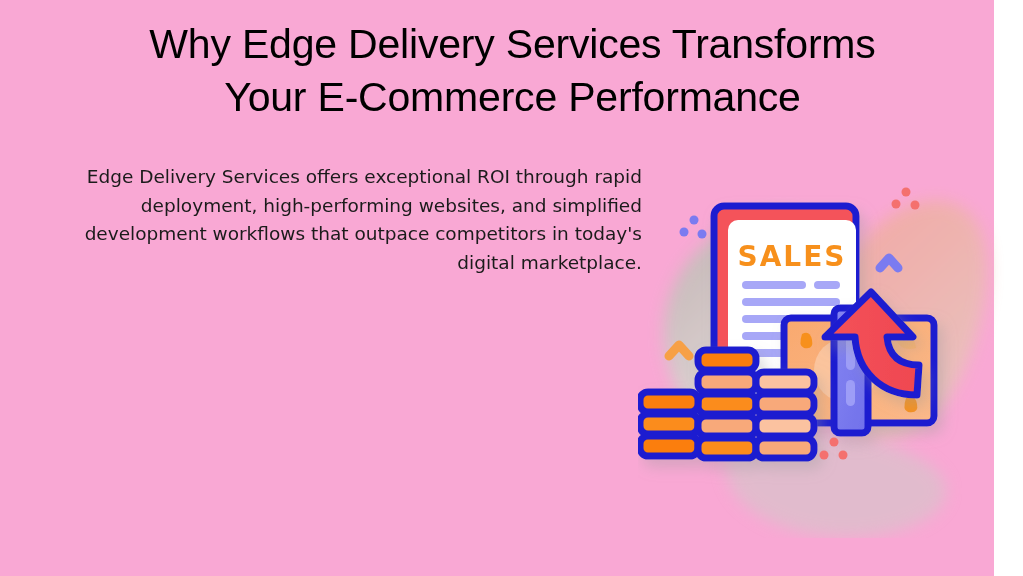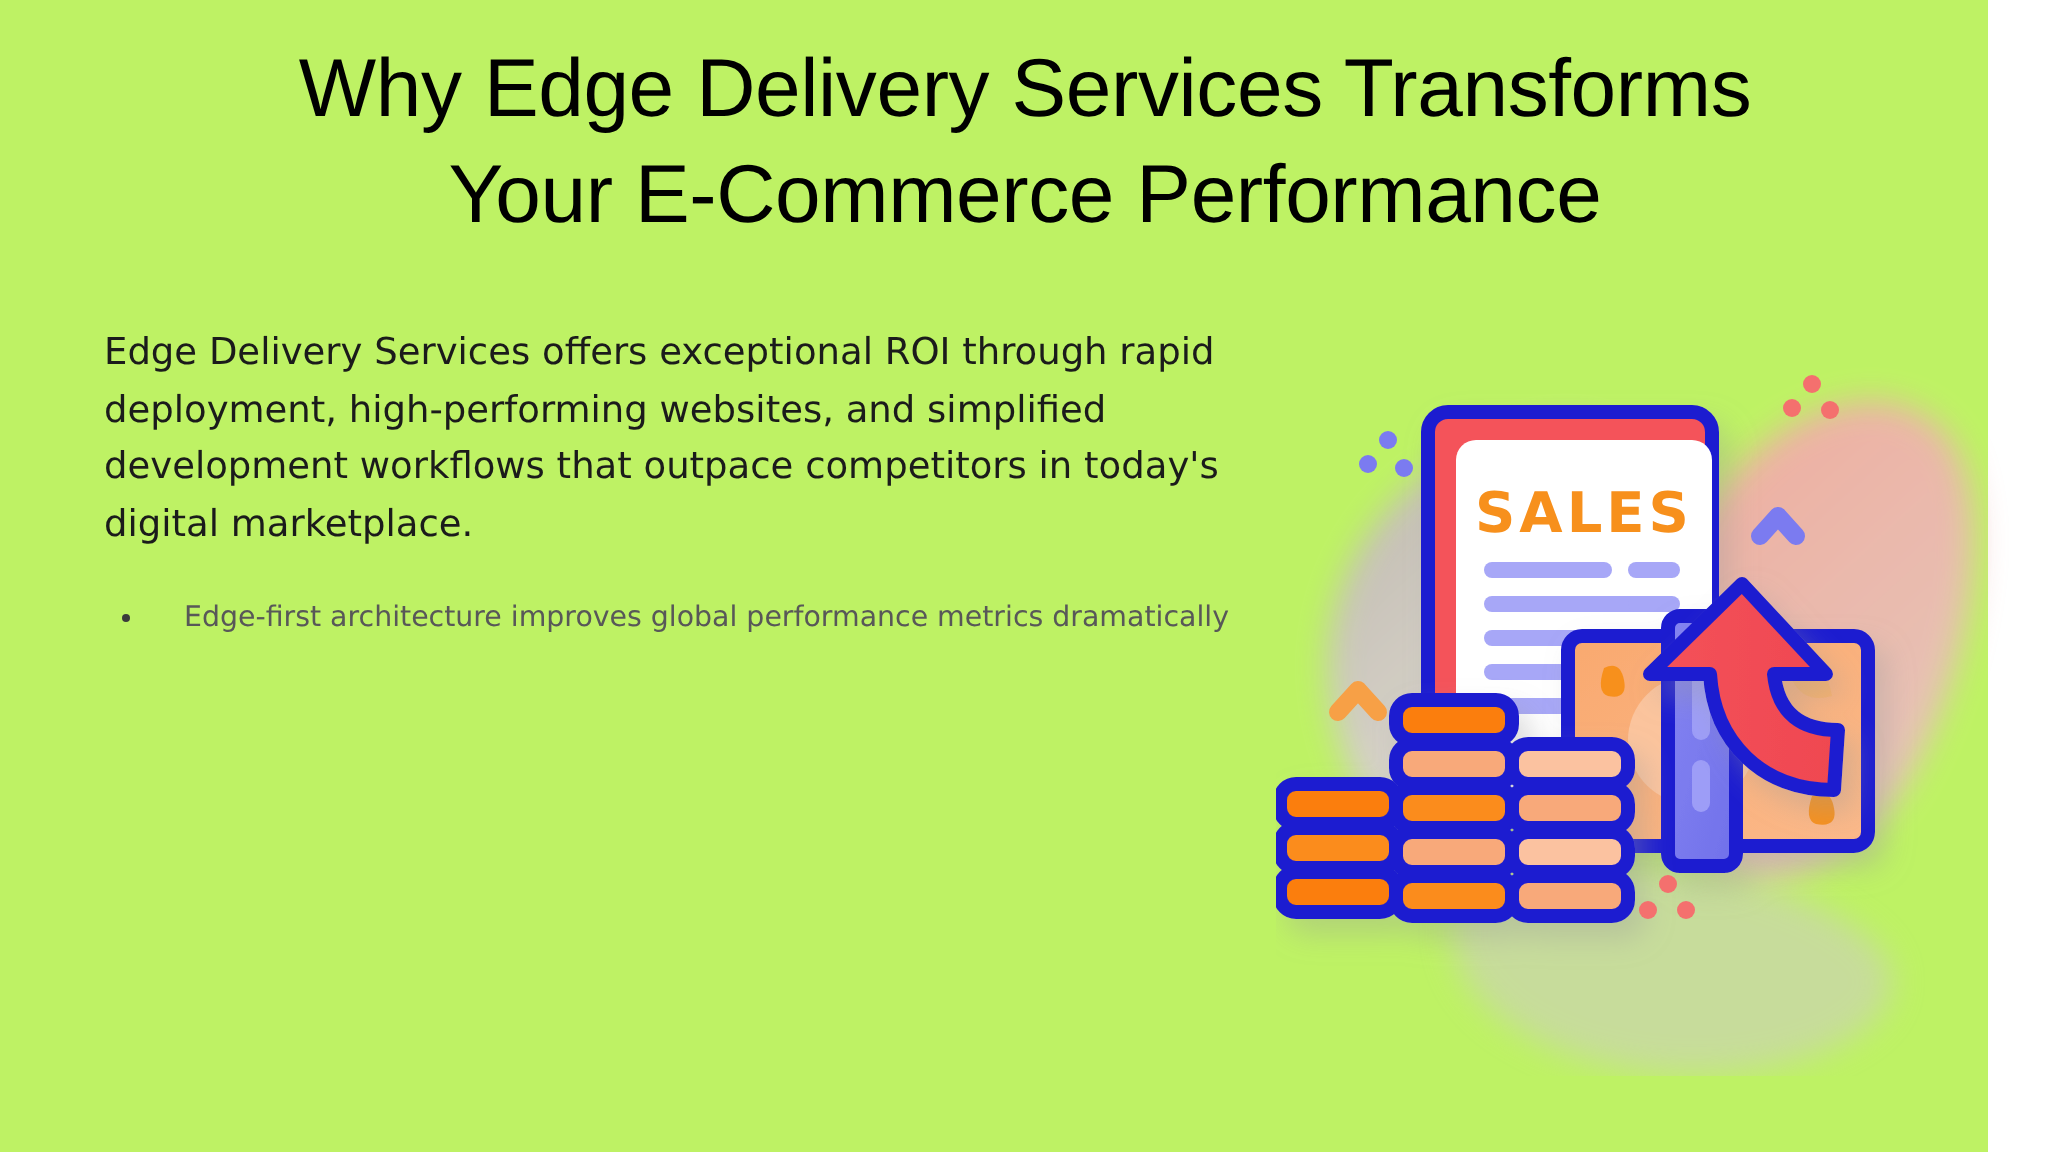--- a/index.html
+++ b/index.html
@@ -3,21 +3,21 @@
 <meta charset="utf-8">
 <style>
   html,body{margin:0;padding:0;}
   body{
     width:1023px;height:576px;
     background:#ffffff;
     font-family:"Liberation Sans", sans-serif;
     overflow:hidden;
     position:relative;
   }
-  .slide{position:relative;width:994px;height:576px;background:#bef264;}
+  .slide{position:relative;width:994px;height:576px;background:#f9a8d4;}
 
   
   .title{
     position:absolute;
     left:50px; top:18px; width:925px;
     text-align:center;
     font-family:"Liberation Sans", sans-serif;
     font-size:41px;
     line-height:53px;
     font-weight:400;
@@ -31,20 +31,21 @@
     position:absolute;
     left:52px; top:163px; width:600px;
   }
   .intro{
     font-family:"DejaVu Sans", sans-serif;
     font-size:18.5px;
     line-height:28.5px;
     color:#1b1b1b;
     width:590px;
     margin:0;
+    text-align:right;
   }
   .bullets{
     list-style:none;
     margin:22px 0 0 0;
     padding:0;
     width:600px;
   }
   .bullet{
     position:relative;
     padding-left:40px;
@@ -76,24 +77,20 @@
 <div class="slide">
 
   <div class="title">Why Edge Delivery Services Transforms
 Your E-Commerce Performance</div>
 
   <div class="content">
 
     <p class="intro">Edge Delivery Services offers exceptional ROI through rapid deployment, high-performing websites, and simplified development workflows that outpace competitors in today's digital marketplace.</p>
 
     <ul class="bullets">
-      <li class="bullet">
-        <span class="dot"></span>
-        <span>Edge-first architecture improves global performance metrics dramatically</span>
-      </li>
     </ul>
   </div>
 
   <div class="illus">
     <svg viewBox="0 0 385 390" xmlns="http://www.w3.org/2000/svg">
       <defs>
         <linearGradient id="gGrey" x1="0" y1="0" x2="0.7" y2="1">
           <stop offset="0%" stop-color="#bdb3b0"></stop>
           <stop offset="100%" stop-color="#e4dedc"></stop>
         </linearGradient>

